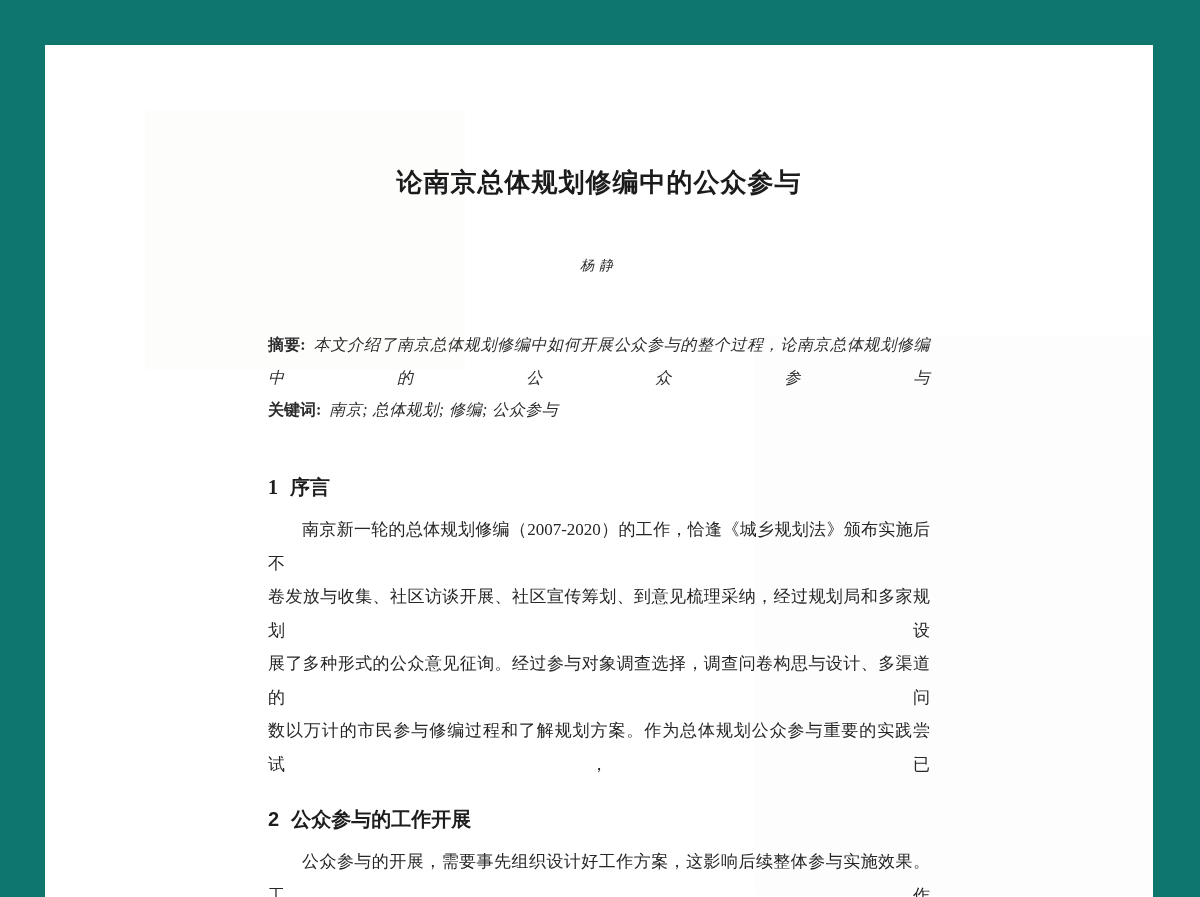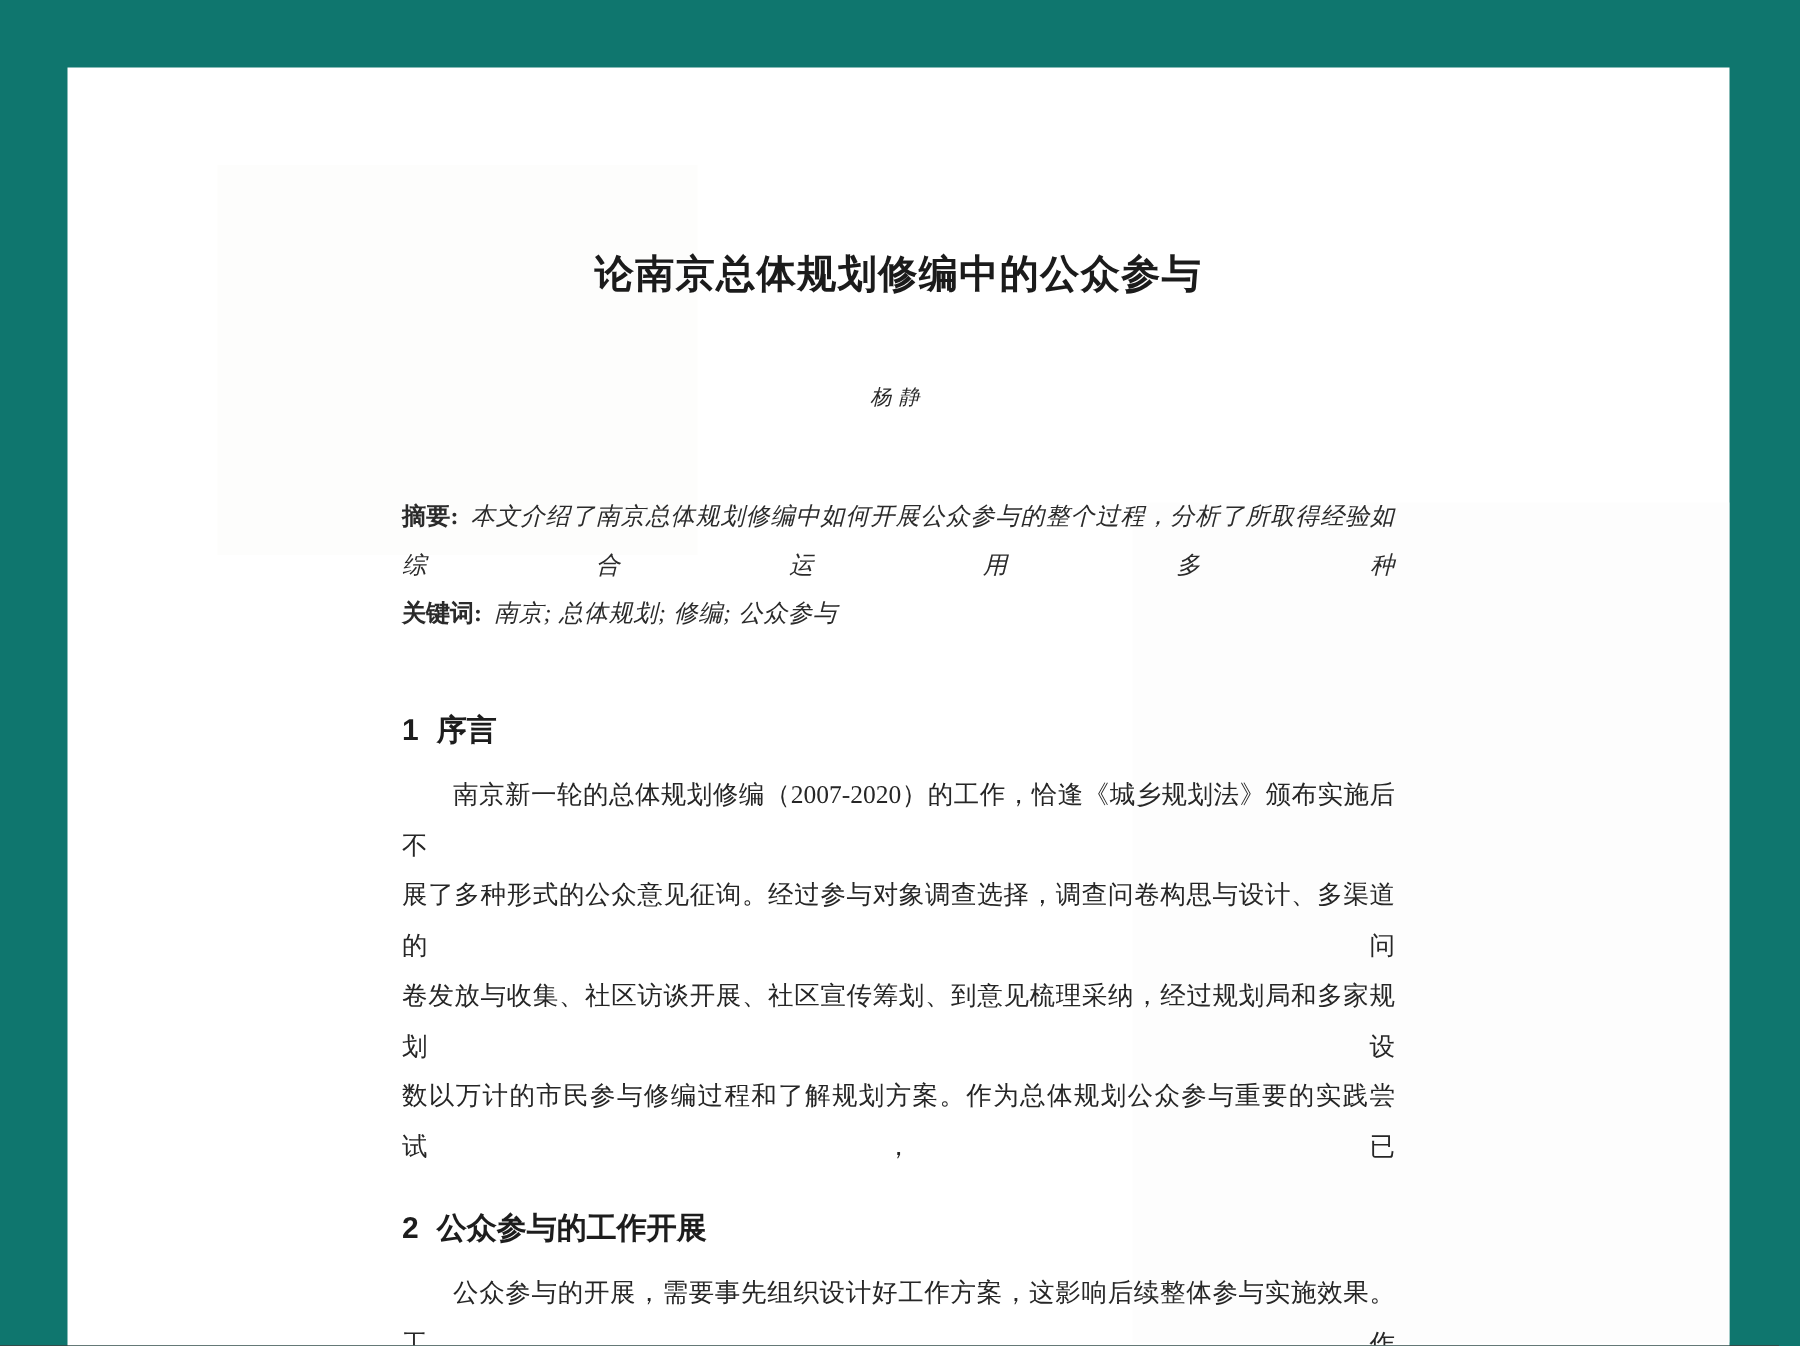--- a/index.html
+++ b/index.html
@@ -89,21 +89,21 @@
     position: absolute;
     left: 223px;
     width: 662px;
     font-size: 20px;
     line-height: 28px;
     font-weight: bold;
     color: #1d1d1d;
     font-family: "Liberation Sans", sans-serif;
   }
   .section-heading .sec-num { padding-right: 12px; }
-  .heading-1 { top: 428px; }
+  .heading-1 { top: 428px; font-family: Liberation Serif, serif; }
   .heading-2 { top: 760px; }
   .body-para {
     position: absolute;
     left: 223px;
     width: 662px;
     font-size: 17px;
     color: #262626;
   }
   .para-1 { top: 468px; line-height: 33.5px; }
   .para-2 { top: 800px; line-height: 34px; }
@@ -121,35 +121,35 @@
 
     <div class="scan-shade-a"></div>
     <div class="scan-shade-b"></div>
 
     <div class="doc-title">论南京总体规划修编中的公众参与</div>
 
     <div class="doc-author">杨静</div>
 
     <div class="abstract-block">
       <div class="line fill">
-        <span class="meta-label">摘要:</span><span>本文介绍了南京总体规划修编中如何开展公众参与的整个过程，分析了所取得经验如综合运用多种</span>
+        <span class="meta-label">摘要:</span><span>本文介绍了南京总体规划修编中如何开展公众参与的整个过程，论南京总体规划修编中的公众参与</span>
       </div>
       <div class="line">
         <span class="meta-label">关键词:</span><span>南京; 总体规划; 修编; 公众参与</span>
       </div>
     </div>
 
     <div class="section-heading heading-1">
       <span class="sec-num">1</span><span>序言</span>
     </div>
 
     <div class="body-para para-1">
       <div class="line indent">南京新一轮的总体规划修编（2007-2020）的工作，恰逢《城乡规划法》颁布实施后不</div>
+      <div class="line">卷发放与收集、社区访谈开展、社区宣传筹划、到意见梳理采纳，经过规划局和多家规划设</div>
       <div class="line">展了多种形式的公众意见征询。经过参与对象调查选择，调查问卷构思与设计、多渠道的问</div>
-      <div class="line">卷发放与收集、社区访谈开展、社区宣传筹划、到意见梳理采纳，经过规划局和多家规划设</div>
       <div class="line">数以万计的市民参与修编过程和了解规划方案。作为总体规划公众参与重要的实践尝试，已</div>
 
     </div>
 
     <div class="section-heading heading-2">
       <span class="sec-num">2</span><span>公众参与的工作开展</span>
     </div>
 
     <div class="body-para para-2">
       <div class="line indent">公众参与的开展，需要事先组织设计好工作方案，这影响后续整体参与实施效果。工作</div>

